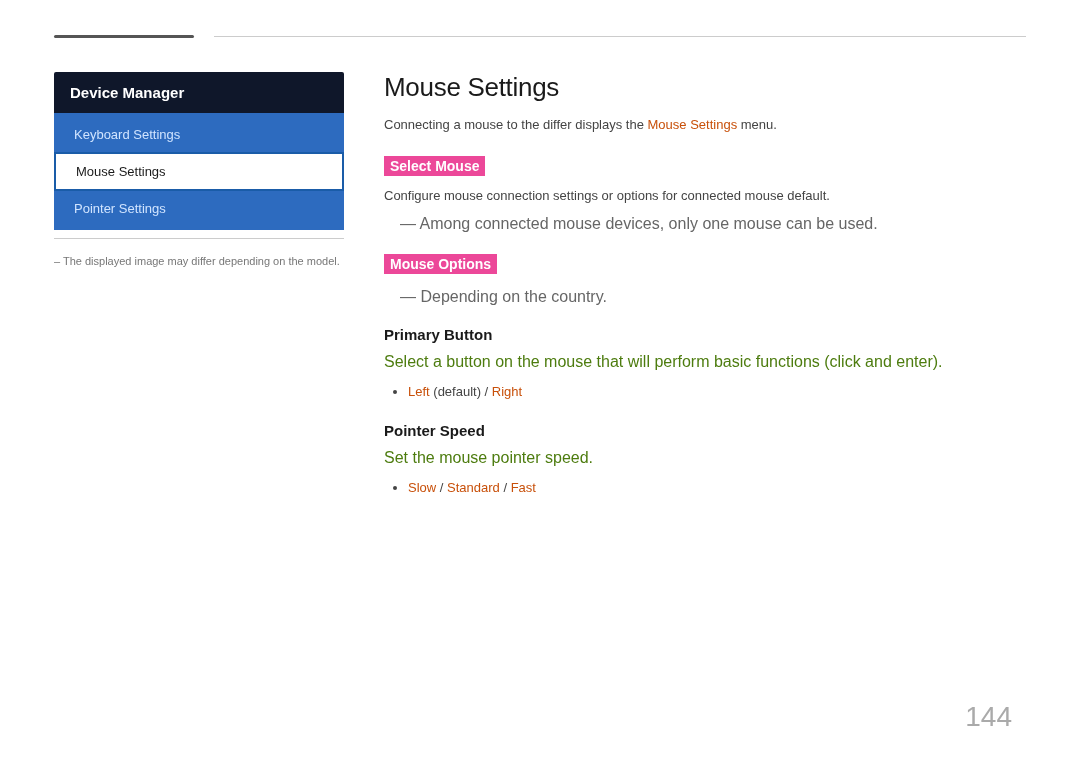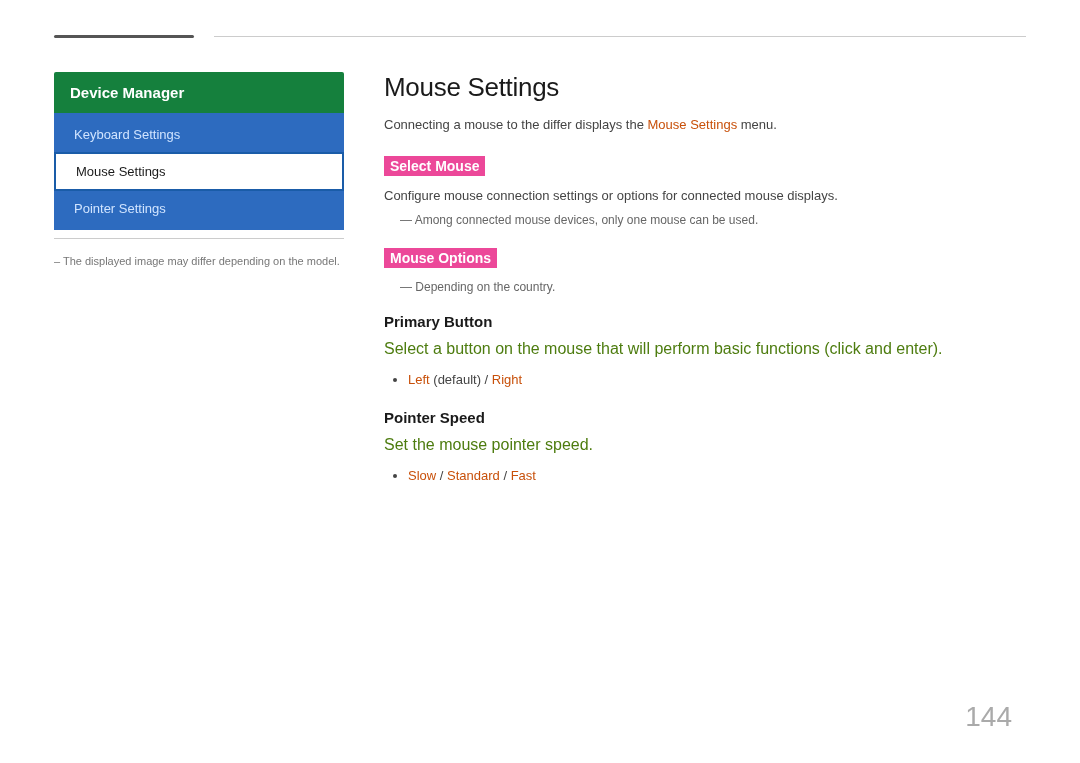--- a/index.html
+++ b/index.html
@@ -43,21 +43,21 @@
       padding: 0 54px;
       gap: 40px;
     }
 
     
     .sidebar {
       width: 290px;
       flex-shrink: 0;
     }
     .sidebar-header {
-      background: #15803d;
+      background: #0f172a;
       color: #ffffff;
       font-size: 15px;
       font-weight: 600;
       padding: 12px 16px;
       border-radius: 2px 2px 0 0;
     }
     .sidebar-nav {
       background: #2d6bbf;
       padding: 4px 0;
     }
@@ -118,21 +118,21 @@
       margin-bottom: 10px;
     }
 
     .section-desc {
       font-size: 13px;
       color: #444;
       margin-bottom: 4px;
       line-height: 1.6;
     }
     .section-note {
-      font-size: 12px;
+      font-size: 16px;
       color: #666;
       margin-left: 16px;
       margin-bottom: 16px;
       line-height: 1.6;
     }
     .section-note::before {
       content: '— ';
     }
 
     
@@ -198,21 +198,21 @@
   </div>
 
   <div class="content">
     <h1 class="page-title">Mouse Settings</h1>
     <p class="intro-text">
       <span>Connecting a mouse to the differ displays the </span><span class="highlight">Mouse Settings</span><span> menu.</span>
     </p>
 
     <div class="sub-section">
       <div class="section-heading">Select Mouse</div>
-      <p class="section-desc">Configure mouse connection settings or options for connected mouse displays.</p>
+      <p class="section-desc">Configure mouse connection settings or options for connected mouse default.</p>
       <p class="section-note">Among connected mouse devices, only one mouse can be used.</p>
     </div>
 
     <div class="sub-section">
       <div class="section-heading">Mouse Options</div>
       <p class="section-note">Depending on the country.</p>
 
       
       <div class="sub-section">
         <div class="sub-section-title">Primary Button</div>

